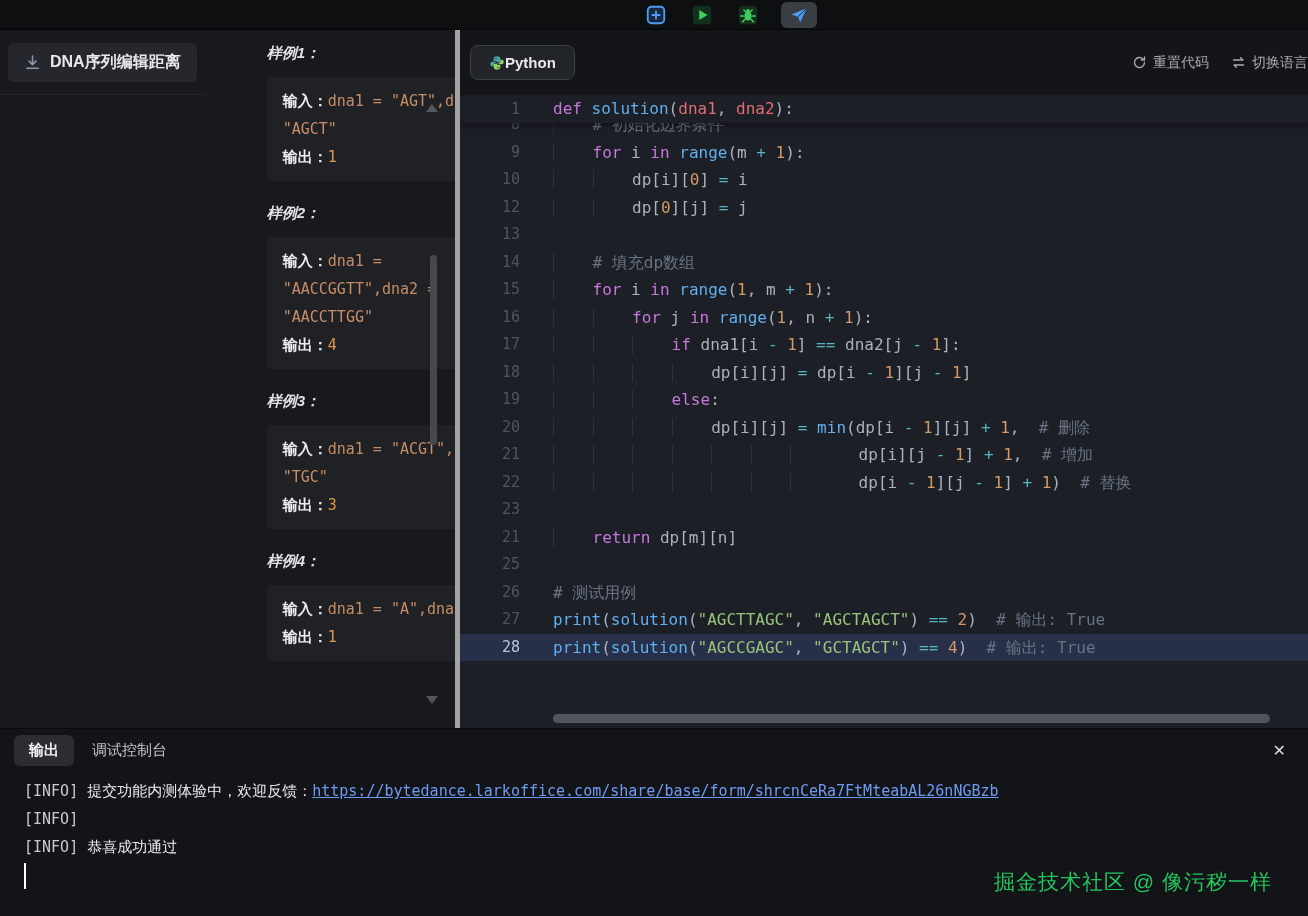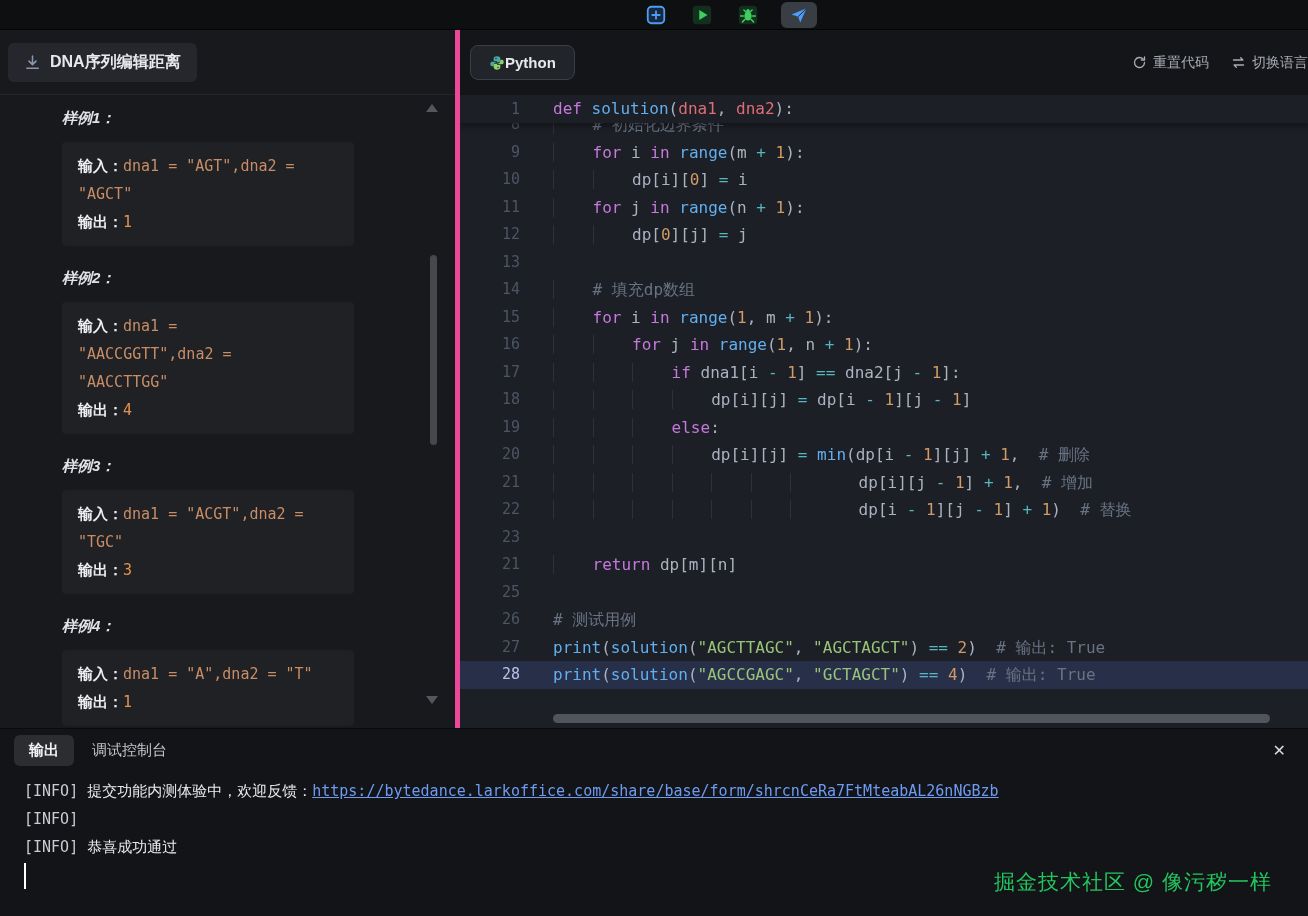--- a/index.html
+++ b/index.html
@@ -12,21 +12,21 @@
   .app{width:1308px;height:916px;position:relative;overflow:hidden;background:#141416;}
 
   
   .topbar{height:30px;background:#0e0f11;border-bottom:1px solid #050506;display:flex;align-items:center;justify-content:center;}
   .topbar-icons{display:flex;align-items:center;gap:20px;transform:translateX(76px);}
   .tb-btn{background:transparent;border:none;width:26px;height:26px;display:grid;place-items:center;cursor:pointer;padding:0;}
   .tb-btn.submit{background:#393d44;border-radius:6px;width:36px;height:26px;}
 
   
   .main{display:flex;height:698px;}
-  .left{width:460px;background:#18191c;border-right:5px solid #ec4899;position:relative;display:flex;flex-direction:column;overflow:hidden;}
+  .left{width:460px;background:#18191c;border-right:5px solid #a3a3a3;position:relative;display:flex;flex-direction:row;overflow:hidden;}
   .left-header{height:65px;display:flex;align-items:center;padding:0 8px;border-bottom:1px solid #242529;}
   .title-chip{display:inline-flex;align-items:center;gap:9px;background:#26272c;border-radius:6px;padding:9px 16px;cursor:pointer;}
   .title-chip .t{font-size:16px;font-weight:bold;color:#e8e9ec;}
   .left-body{flex:1;overflow:hidden;padding:14px 56px 0 62px;}
   .ex-heading{font-size:15px;font-weight:bold;font-style:italic;color:#dfe2e6;margin:23px 0 14px;}
   .ex-heading:first-child{margin-top:0;}
   .ex-box{background:#202124;border-radius:4px;padding:10px 36px 10px 16px;width:292px;font-size:15px;line-height:28px;color:#d6d8dc;}
   .ex-label{font-weight:bold;color:#eceef1;}
   .ex-code{font-family:"DejaVu Sans Mono", monospace;color:var(--inline);}
   .ex-out{font-family:"DejaVu Sans Mono", monospace;color:var(--outv);}
@@ -167,21 +167,20 @@
               </svg>
             <span>切换语言</span>
           </button>
         </div>
       </div>
       <div class="editor">
         <div class="rows" id="rows">
             <div class="code-row"><span class="gutter">8</span><span class="code"><span class="ig">    </span><span class="c"># 初始化边界条件</span></span></div>
             <div class="code-row"><span class="gutter">9</span><span class="code"><span class="ig">    </span><span class="k">for</span> i <span class="k">in</span> <span class="f">range</span>(m <span class="o">+</span> <span class="n">1</span>):</span></div>
             <div class="code-row"><span class="gutter">10</span><span class="code"><span class="ig">    </span><span class="ig">    </span>dp[i][<span class="n">0</span>] <span class="o">=</span> i</span></div>
-            <div class="code-row"><span class="gutter">11</span><span class="code"><span class="ig">    </span><span class="k">for</span> j <span class="k">in</span> <span class="f">range</span>(n <span class="o">+</span> <span class="n">1</span>):</span></div>
             <div class="code-row"><span class="gutter">12</span><span class="code"><span class="ig">    </span><span class="ig">    </span>dp[<span class="n">0</span>][j] <span class="o">=</span> j</span></div>
             <div class="code-row"><span class="gutter">13</span><span class="code"></span></div>
             <div class="code-row"><span class="gutter">14</span><span class="code"><span class="ig">    </span><span class="c"># 填充dp数组</span></span></div>
             <div class="code-row"><span class="gutter">15</span><span class="code"><span class="ig">    </span><span class="k">for</span> i <span class="k">in</span> <span class="f">range</span>(<span class="n">1</span>, m <span class="o">+</span> <span class="n">1</span>):</span></div>
             <div class="code-row"><span class="gutter">16</span><span class="code"><span class="ig">    </span><span class="ig">    </span><span class="k">for</span> j <span class="k">in</span> <span class="f">range</span>(<span class="n">1</span>, n <span class="o">+</span> <span class="n">1</span>):</span></div>
             <div class="code-row"><span class="gutter">17</span><span class="code"><span class="ig">    </span><span class="ig">    </span><span class="ig">    </span><span class="k">if</span> dna1[i <span class="o">-</span> <span class="n">1</span>] <span class="o">==</span> dna2[j <span class="o">-</span> <span class="n">1</span>]:</span></div>
             <div class="code-row"><span class="gutter">18</span><span class="code"><span class="ig">    </span><span class="ig">    </span><span class="ig">    </span><span class="ig">    </span>dp[i][j] <span class="o">=</span> dp[i <span class="o">-</span> <span class="n">1</span>][j <span class="o">-</span> <span class="n">1</span>]</span></div>
             <div class="code-row"><span class="gutter">19</span><span class="code"><span class="ig">    </span><span class="ig">    </span><span class="ig">    </span><span class="k">else</span>:</span></div>
             <div class="code-row"><span class="gutter">20</span><span class="code"><span class="ig">    </span><span class="ig">    </span><span class="ig">    </span><span class="ig">    </span>dp[i][j] <span class="o">=</span> <span class="f">min</span>(dp[i <span class="o">-</span> <span class="n">1</span>][j] <span class="o">+</span> <span class="n">1</span>,  <span class="c"># 删除</span></span></div>
             <div class="code-row"><span class="gutter">21</span><span class="code"><span class="ig">    </span><span class="ig">    </span><span class="ig">    </span><span class="ig">    </span><span class="ig">    </span><span class="ig">    </span><span class="ig">    </span>   dp[i][j <span class="o">-</span> <span class="n">1</span>] <span class="o">+</span> <span class="n">1</span>,  <span class="c"># 增加</span></span></div>

